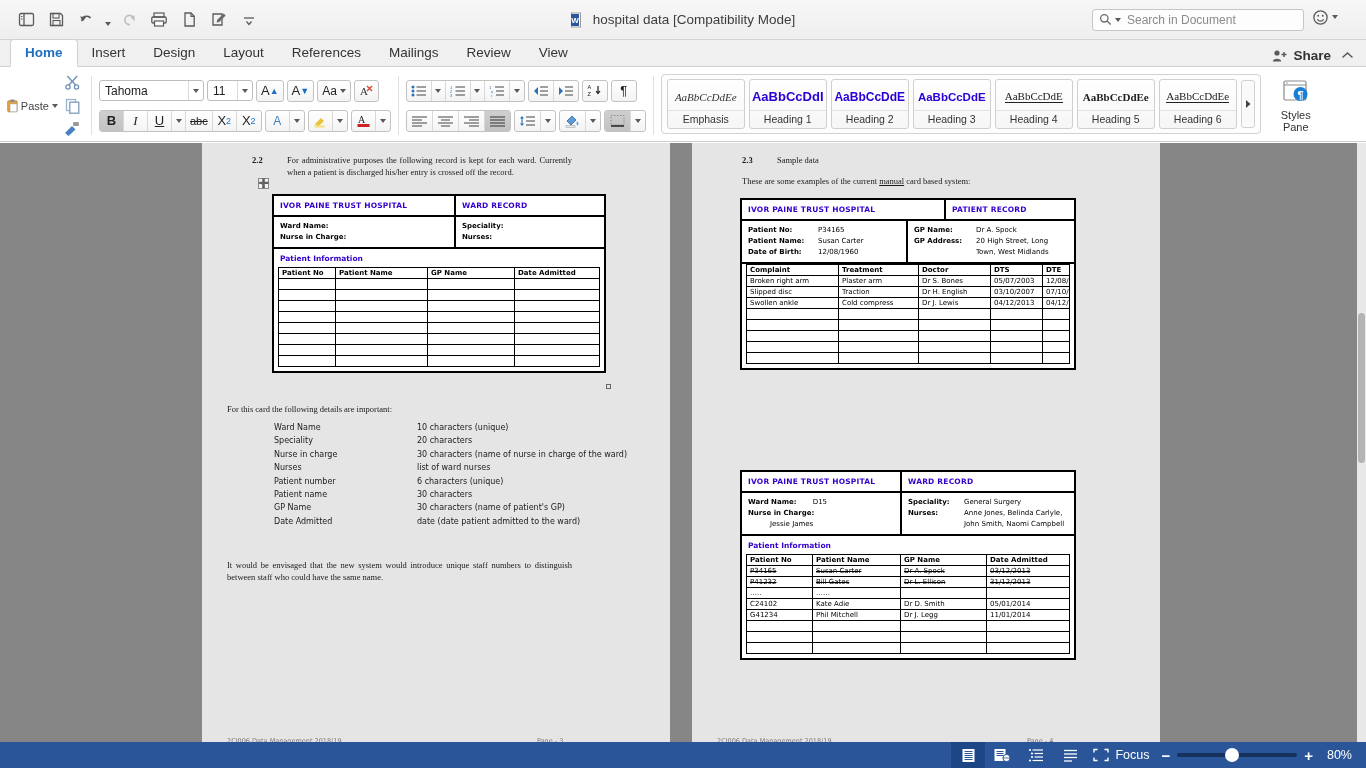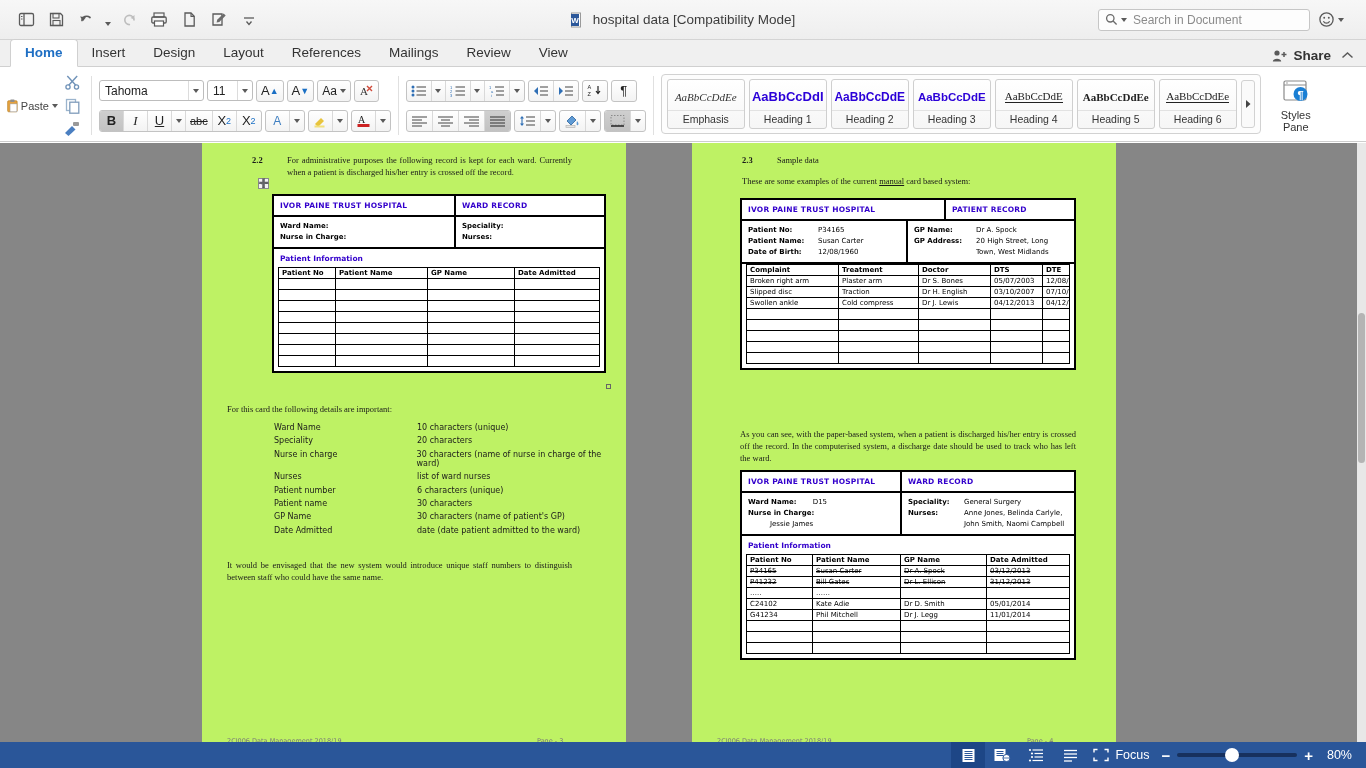--- a/index.html
+++ b/index.html
@@ -36,22 +36,22 @@
     border-right: 3.5px solid transparent;
     border-top: 4px solid #5a5a5a;
   }
   .title-center {
     position: absolute; left: 0; right: 0;
     display: flex; align-items: center; justify-content: center;
     gap: 7px; pointer-events: none;
   }
   .title-text { font-size: 13.5px; color: #3d3d3d; }
   .title-right {
-    margin-left: auto; display: flex; align-items: center;
-    gap: 8px; padding-right: 22px;
+    margin-left: auto; display: flex; align-items: flex-start;
+    gap: 8px; padding-right: 28px;
   }
   .searchbox {
     width: 212px; height: 22px;
     background: #fdfdfd;
     border: 1px solid #c6c6c6; border-radius: 3px;
     display: flex; align-items: center; gap: 3px;
     padding: 0 6px;
   }
   .search-ph { font-size: 12px; color: #8b8b8b; }
   .smiley { display: flex; align-items: center; gap: 3px; }
@@ -170,22 +170,22 @@
   .sp-lbl { font-size: 11px; color: #333; text-align: center; line-height: 12px; margin-top: 2px; }
 
   
   .docarea {
     position: absolute; top: 143px; left: 0; right: 0; bottom: 26px;
     background: #868686;
     overflow: hidden;
   }
   .page {
     position: absolute; top: 0;
-    width: 424px; height: 620px;
-    background: #bef264;
+    width: 468px; height: 620px;
+    background: #e5e5e5;
   }
   .page.left { left: 202px; }
   .page.right { left: 692px; }
   .pbody { position: relative; width: 100%; height: 100%; font-family: "Liberation Serif", serif; }
 
   .numpara { position: absolute; font-size: 8.5px; color: #1a1a1a; line-height: 11.8px; text-align: justify; }
   .numlbl { position: absolute; font-size: 8.5px; font-weight: bold; color: #1a1a1a; }
   .plain { position: absolute; font-size: 8.5px; color: #1a1a1a; line-height: 11.8px; text-align: justify; }
   .anchor-handle {
     position: absolute; width: 11px; height: 11px;
@@ -950,21 +950,20 @@
                   <td></td>
                   <td></td>
                   <td></td>
                   <td></td>
                 </tr>
             </tbody>
           </table>
         </div>
       </div>
 
-      <div class="plain" style="left:48px; top:286px; width:336px;">As you can see, with the paper-based system, when a patient is discharged his/her entry is crossed off the record. In the computerised system, a discharge date should be used to track who has left the ward.</div>
 
       <div class="card" style="left:48px; top:327px; width:336px;">
         <div class="hdrrow">
           <div class="hdrcell" style="width:158px;">IVOR PAINE TRUST HOSPITAL</div>
           <div class="hdrcell b" style="flex:1;">WARD RECORD</div>
         </div>
         <div class="inforow">
           <div class="infocell" style="width:158px;">
             <b>Ward Name:</b>
             <span style="padding-left:14px;">D15</span><br>

